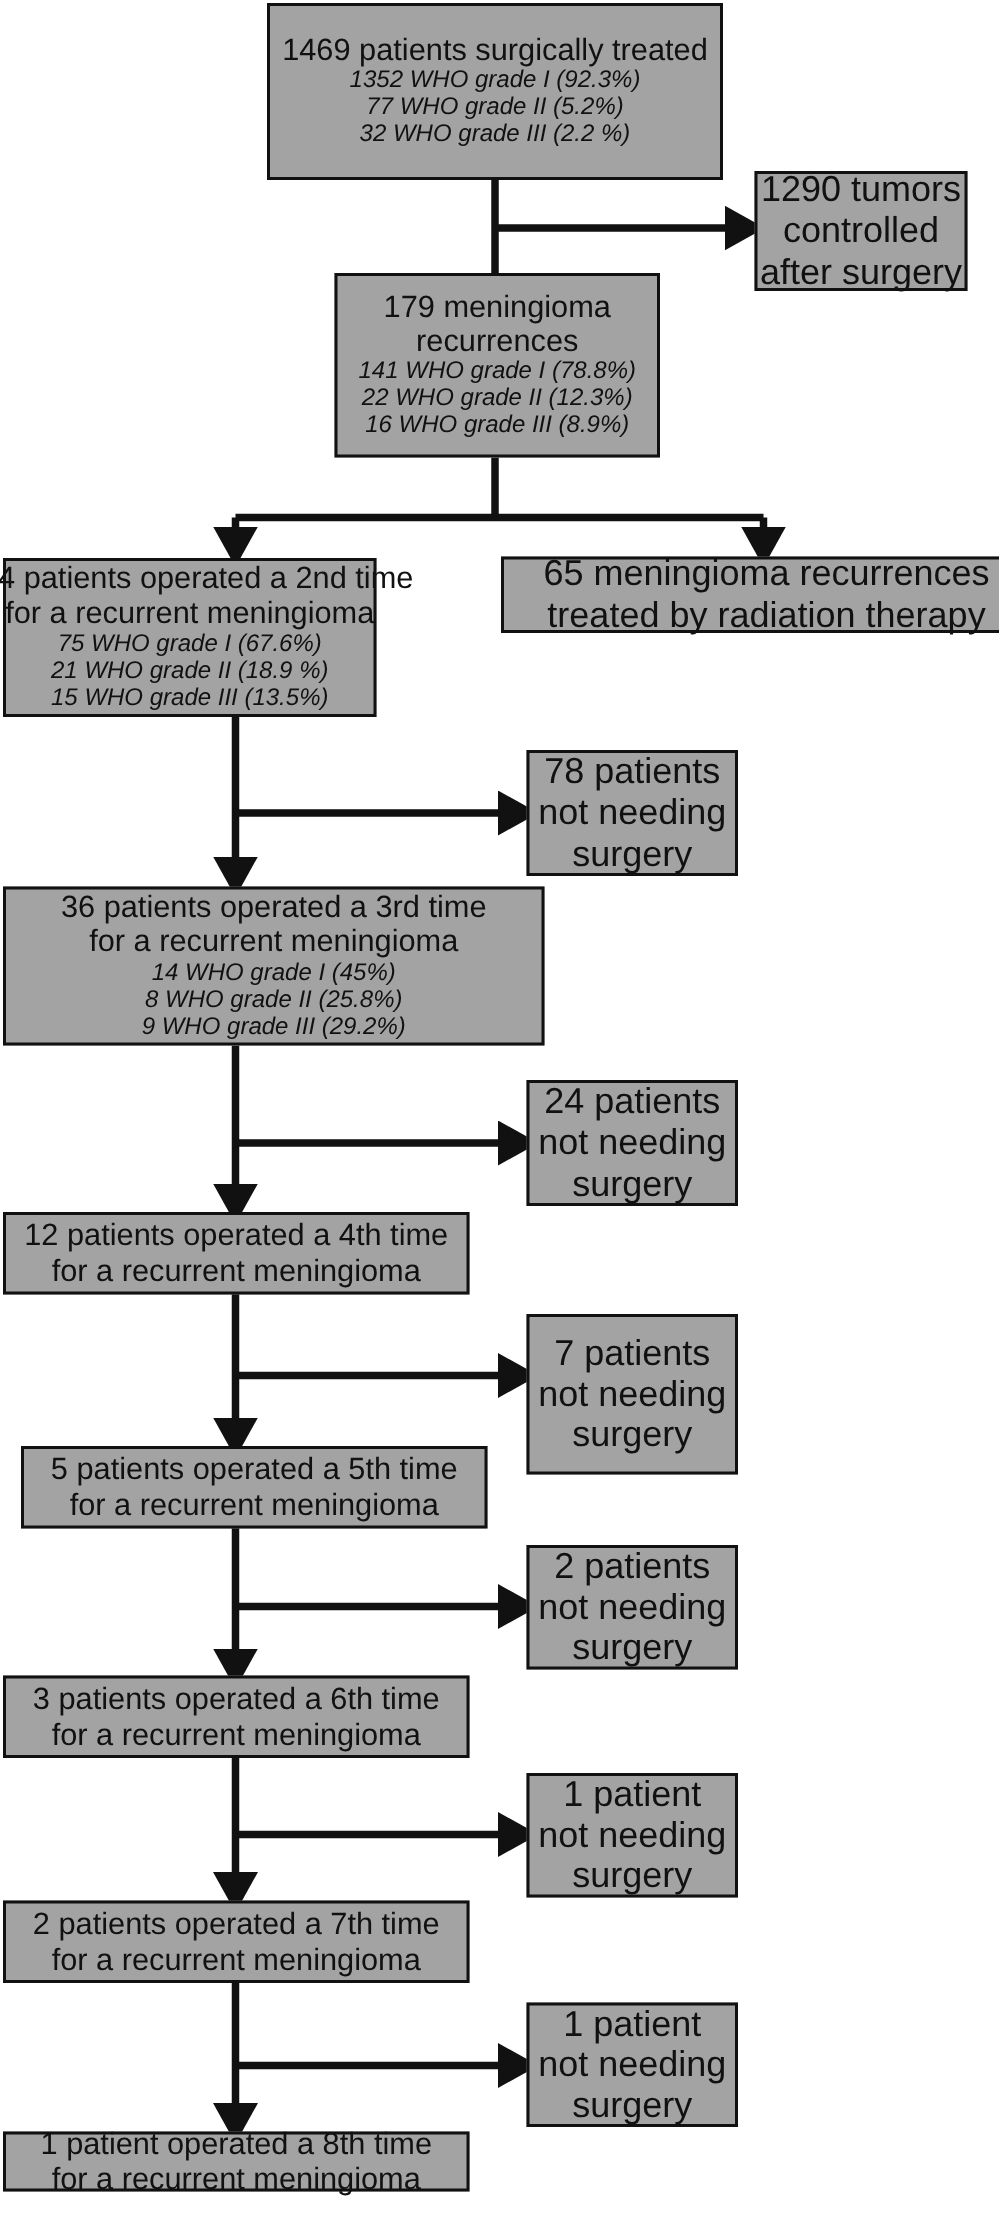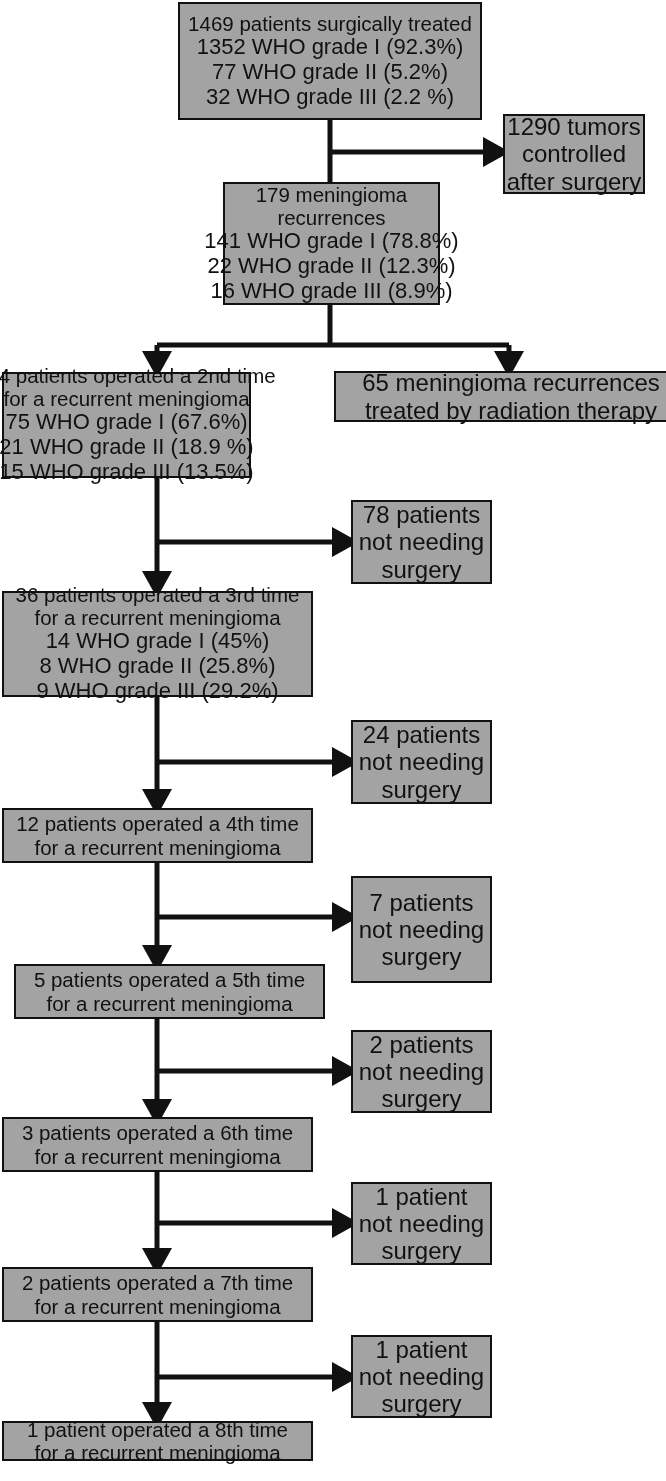--- a/index.html
+++ b/index.html
@@ -5,21 +5,21 @@
   html,body{margin:0;padding:0;background:#fff;}
   body{width:666px;height:1481px;position:relative;
        font-family:"Liberation Sans","DejaVu Sans",sans-serif;color:#111;
        overflow:hidden;}
   .stage{position:absolute;left:0;top:0;width:666px;height:1481px;}
   .box{position:absolute;box-sizing:border-box;border:2.5px solid #111;
        background:#a3a3a3;display:flex;flex-direction:column;
        align-items:center;justify-content:center;text-align:center;}
   .box .ln{display:block;line-height:1.13;white-space:nowrap;}
   .big{font-size:20.5px;}
-  .small{font-size:22px;}
+  .small{font-size:16px;font-style:italic;}
   .mid{font-size:24px;}
   svg.conn{position:absolute;left:0;top:0;width:666px;height:1481px;
            pointer-events:none;}
 </style>
 </head>
 <body>
 
 <div class="stage">
 
   <svg class="conn" viewBox="0 0 666 1481" xmlns="http://www.w3.org/2000/svg">
@@ -93,21 +93,21 @@
     <span class="ln mid">65 meningioma recurrences</span>
     <span class="ln mid">treated by radiation therapy</span>
   </div>
 
   <div class="box" style="left:351px;top:500px;width:141px;height:84px;">
     <span class="ln mid">78 patients</span>
     <span class="ln mid">not needing</span>
     <span class="ln mid">surgery</span>
   </div>
 
-  <div class="box" style="left:2px;top:591px;width:311px;height:106px;padding:3px 2px 4px;">
+  <div class="box" style="left:2px;top:591px;width:361px;height:106px;padding:3px 2px 4px;">
     <span class="ln big">36 patients operated a 3rd time</span>
     <span class="ln big">for a recurrent meningioma</span>
     <span class="ln small">14 WHO grade I (45%)</span>
     <span class="ln small">8 WHO grade II (25.8%)</span>
     <span class="ln small">9 WHO grade III (29.2%)</span>
   </div>
 
   <div class="box" style="left:351px;top:720px;width:141px;height:84px;">
     <span class="ln mid">24 patients</span>
     <span class="ln mid">not needing</span>

